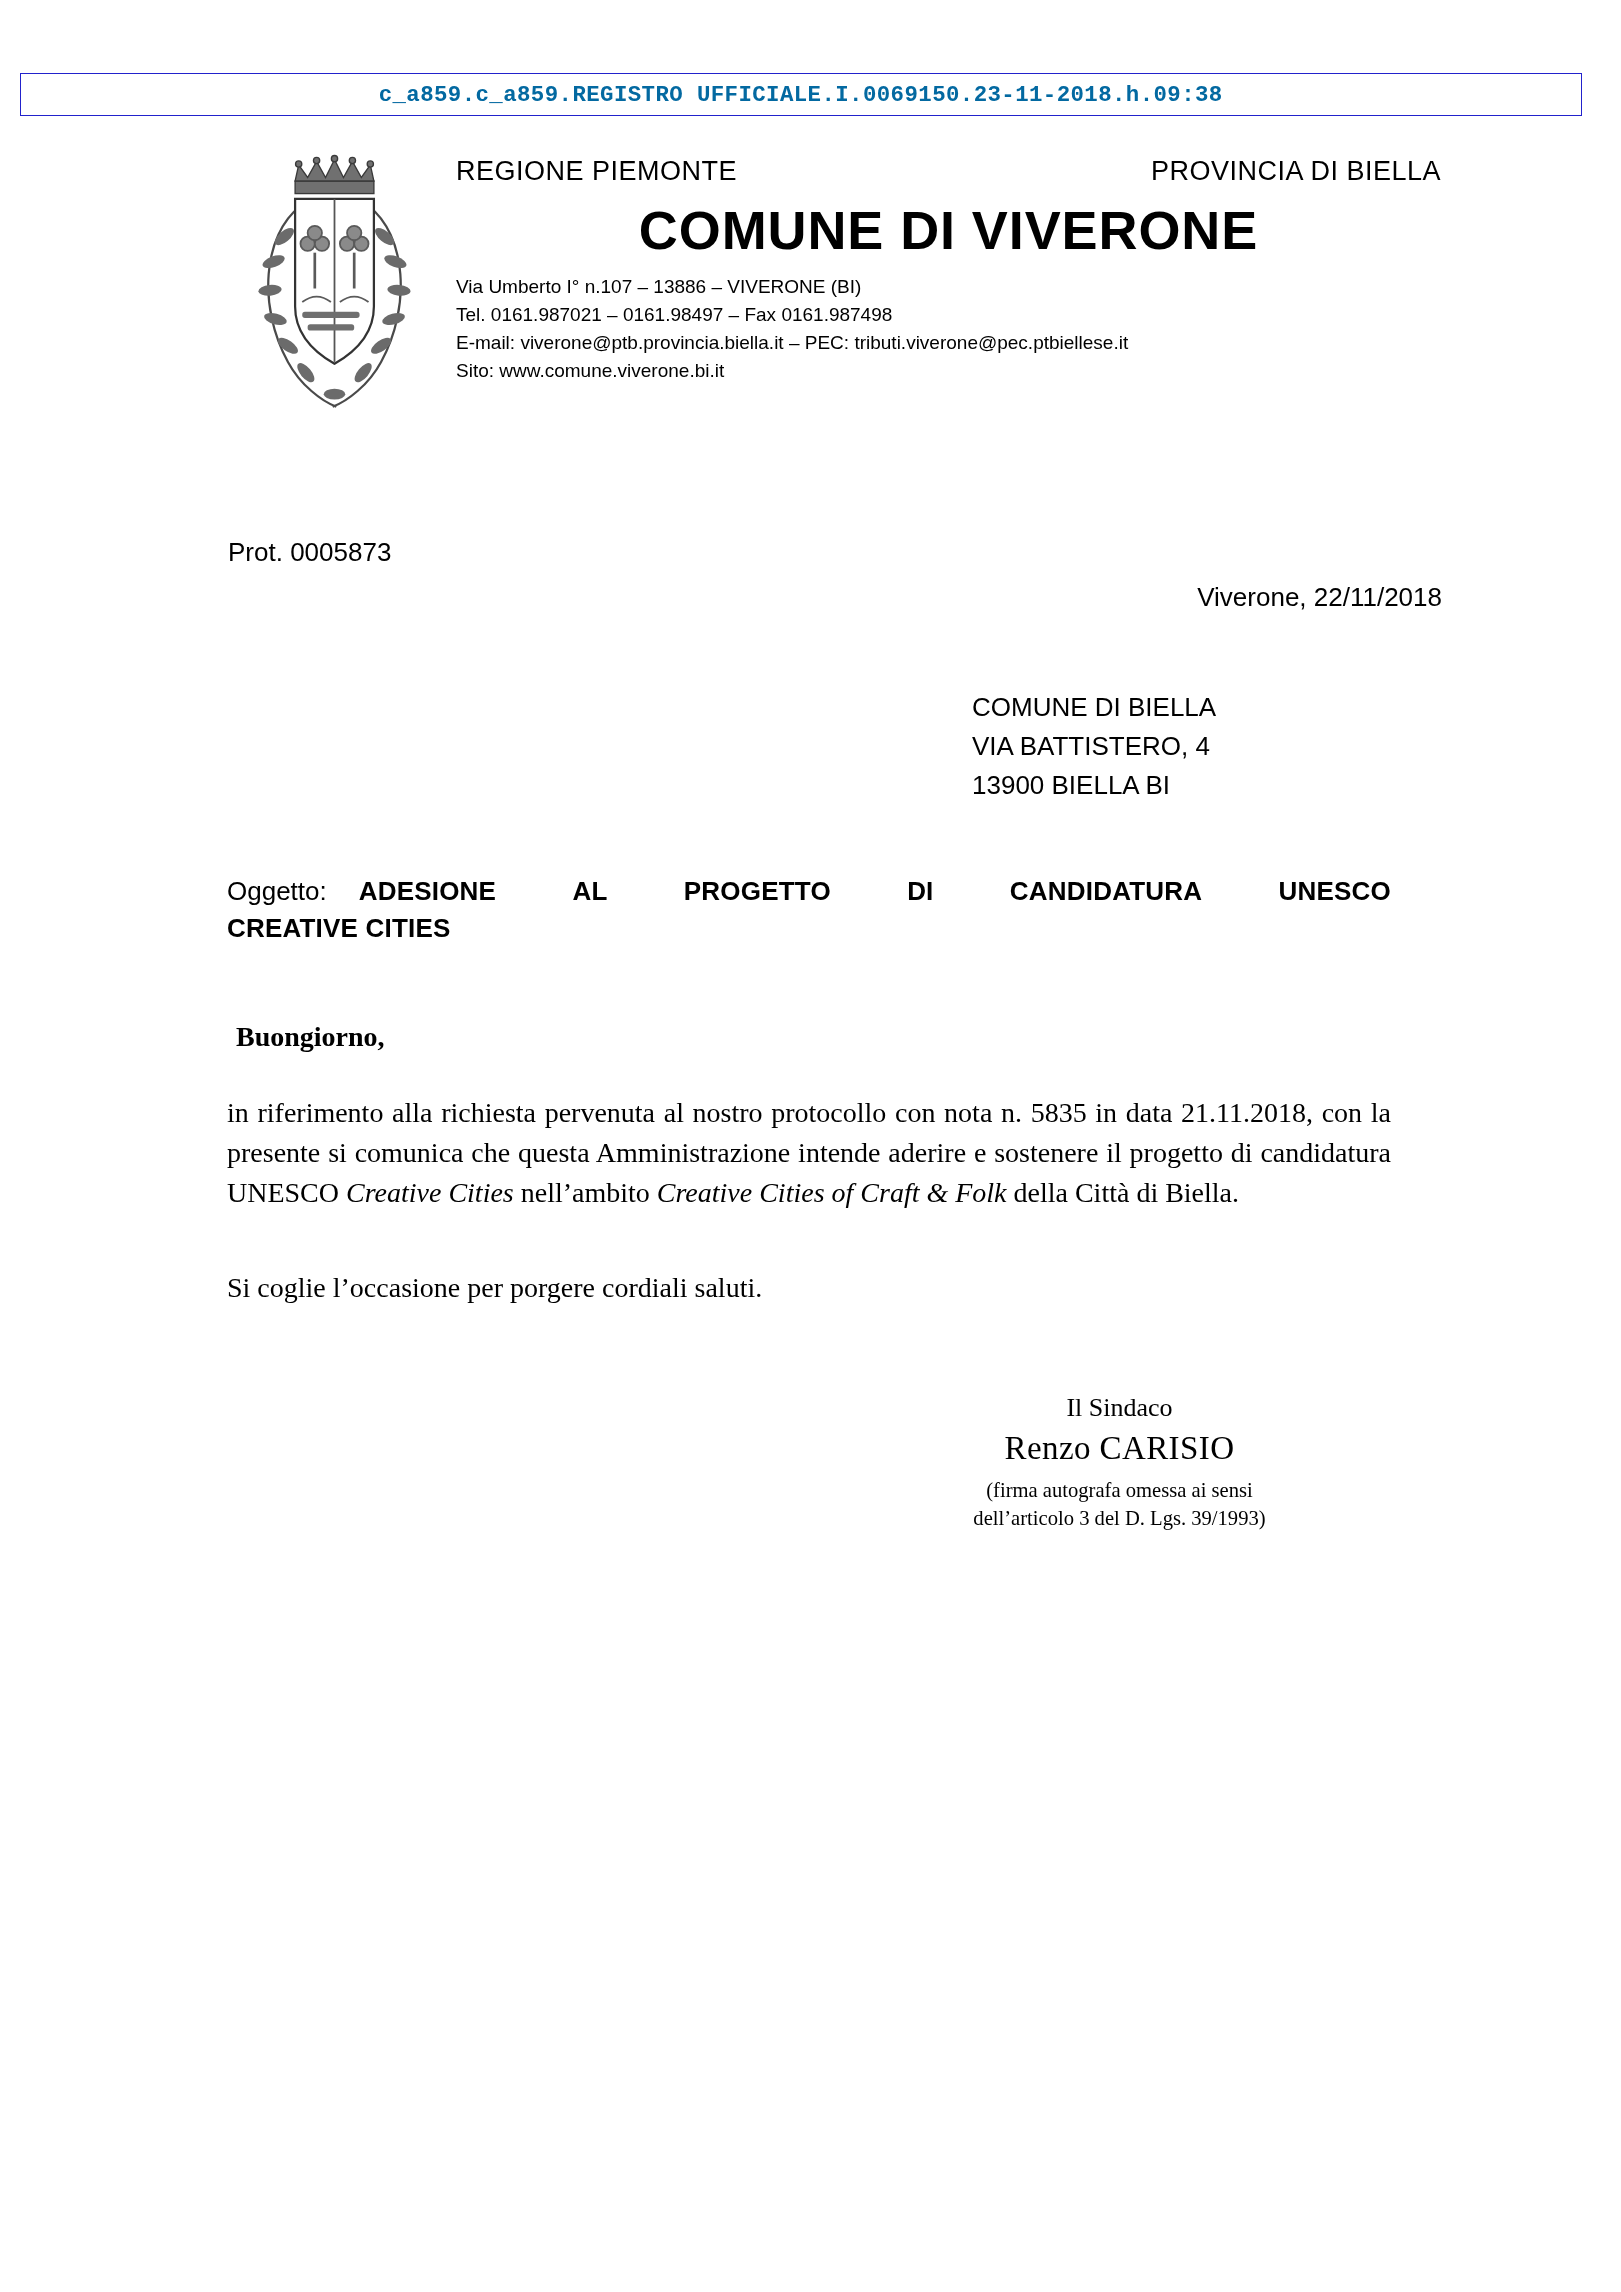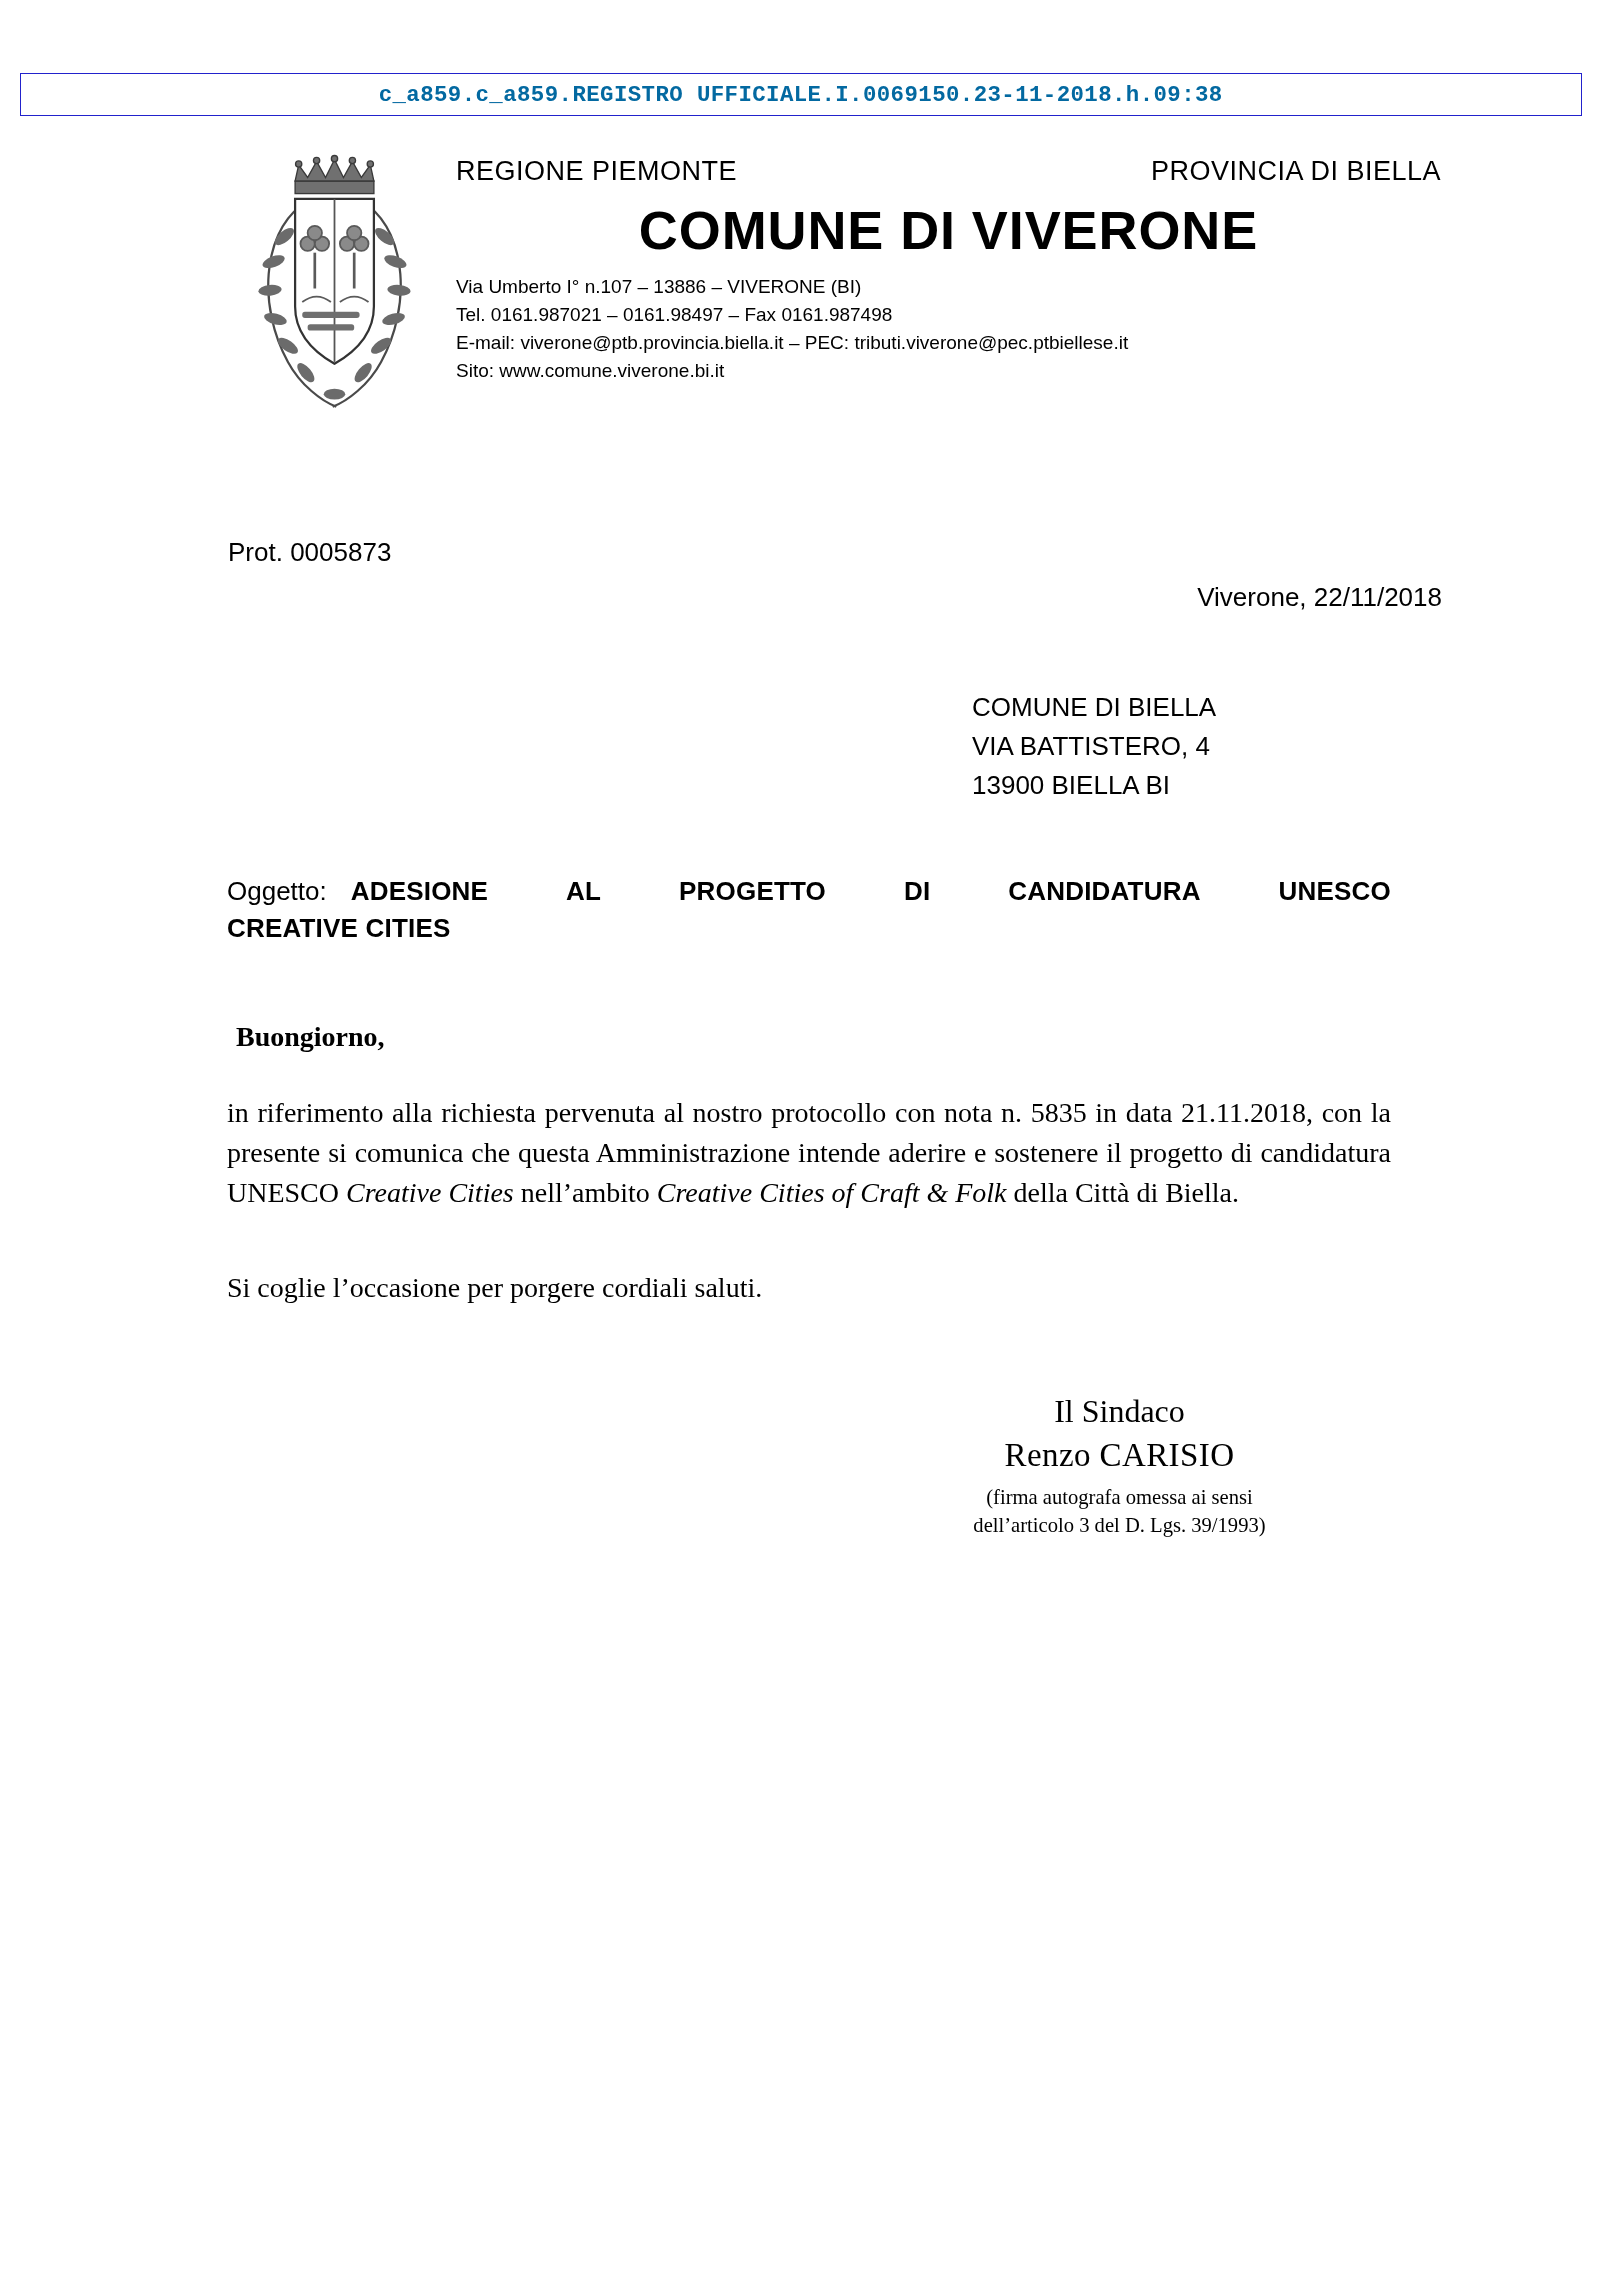--- a/index.html
+++ b/index.html
@@ -114,21 +114,21 @@
   }
   .subject .label { font-weight: normal; }
   .subject .value {
     font-weight: bold;
     letter-spacing: 0.2px;
   }
   .subject-line1 {
     display: flex;
     justify-content: space-between;
   }
-  .subject-line1 .label { margin-right: 24px; }
+  .subject-line1 .label { margin-right: 32px; }
   .subject-line1 .value {
     flex: 1;
     display: flex;
     justify-content: space-between;
   }
 
   .serif-block {
     font-family: "Liberation Serif", serif;
   }
   .greeting {
@@ -156,21 +156,21 @@
 
   
   .signature {
     position: absolute;
     left: 851px;
     top: 1393px;
     width: 537px;
     text-align: center;
     font-family: "Liberation Serif", serif;
   }
-  .sig-role { font-size: 32px; text-align: center; }
+  .sig-role { font-size: 26px; text-align: center; }
   .sig-name {
     font-size: 33px;
     margin-top: 7.2px;
     letter-spacing: 0.4px;
   }
   .sig-note {
     font-size: 20.6px;
     line-height: 28px;
     margin-top: 9px;
   }

